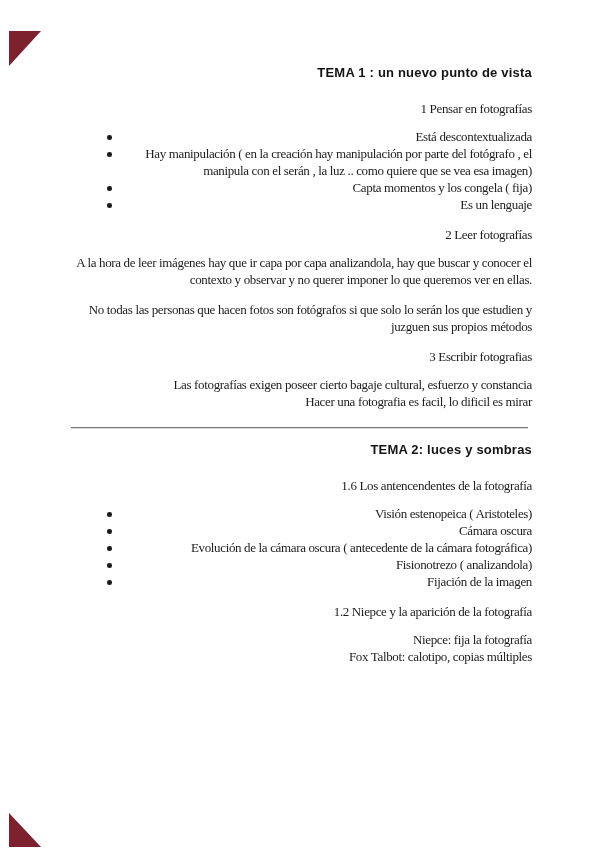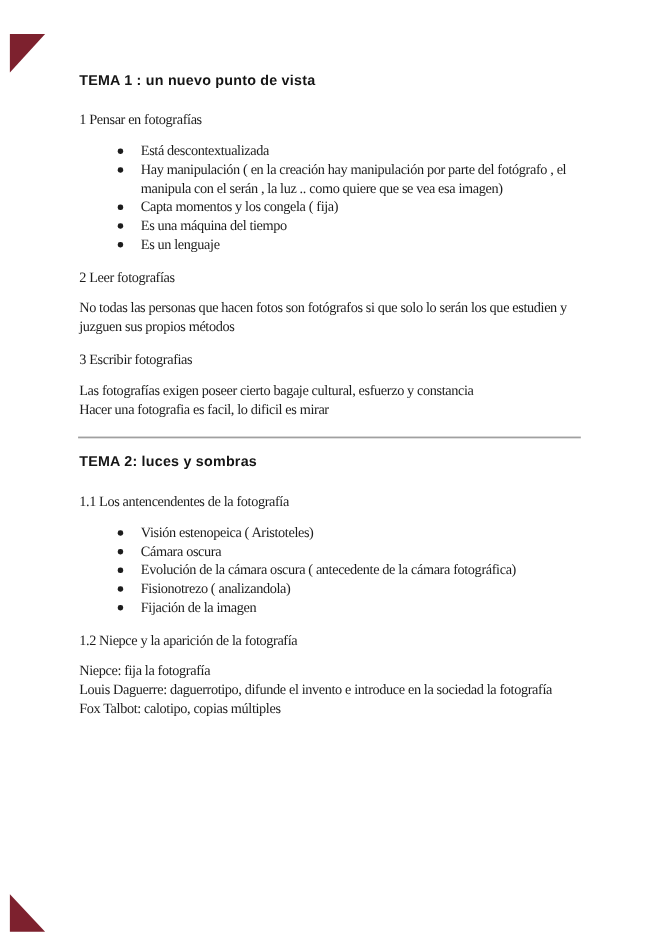--- a/index.html
+++ b/index.html
@@ -2,20 +2,21 @@
 <html><head>
 <meta charset="utf-8">
 <style>
   html,body { margin:0; padding:0; background:#ffffff; }
   .page {
     position:relative;
     width:600px; height:848px;
     background:#ffffff;
     overflow:hidden;
     font-family:"Liberation Serif", serif;
+    text-align:right;
   }
   .corner { position:absolute; left:0; top:0; width:600px; height:848px; pointer-events:none; }
   .content {
     position:absolute;
     left:72px; top:64px;
     width:460px;
     color:#1c1c1c;
     font-size:13px;
     line-height:17px;
     letter-spacing:-0.35px;
@@ -58,40 +59,39 @@
     <polygon points="9,31 41,31 9,66" fill="#7d212e"></polygon>
     <polygon points="9,813 41,847 9,847" fill="#7d212e"></polygon>
   </svg>
   <div class="content" id="doc-content">
       <div class="h">TEMA 1 : un nuevo punto de vista</div>
       <div class="sub">1 Pensar en fotografías</div>
       <ul class="bullets">
         <li>Está descontextualizada</li>
         <li>Hay manipulación ( en la creación hay manipulación por parte del fotógrafo , el manipula con el serán , la luz .. como quiere que se vea esa imagen)</li>
         <li>Capta momentos y los congela ( fija)</li>
-        <li>Es una máquina del tiempo</li>
         <li>Es un lenguaje</li>
       </ul>
       <div class="sub">2 Leer fotografías</div>
+      <p class="para">A la hora de leer imágenes hay que ir capa por capa analizandola, hay que buscar y conocer el contexto y observar y no querer imponer lo que queremos ver en ellas.</p>
       <p class="para">No todas las personas que hacen fotos son fotógrafos si que solo lo serán los que estudien y juzguen sus propios métodos</p>
       <div class="sub">3 Escribir fotografias</div>
       <p class="para">
         <span class="pline">Las fotografías exigen poseer cierto bagaje cultural, esfuerzo y constancia</span>
         <span class="pline">Hacer una fotografia es facil, lo dificil es mirar</span>
       </p>
       <hr class="divider">
       <div class="h">TEMA 2:  luces y sombras</div>
-      <div class="sub">1.1 Los antencendentes de la fotografía</div>
+      <div class="sub">1.6 Los antencendentes de la fotografía</div>
       <ul class="bullets">
         <li>Visión estenopeica ( Aristoteles)</li>
         <li>Cámara oscura</li>
         <li>Evolución de la cámara oscura ( antecedente de la cámara fotográfica)</li>
         <li>Fisionotrezo ( analizandola)</li>
         <li>Fijación de la imagen</li>
       </ul>
       <div class="sub">1.2 Niepce y la aparición de la fotografía</div>
       <p class="para">
         <span class="pline">Niepce: fija la fotografía</span>
-        <span class="pline">Louis Daguerre: daguerrotipo, difunde el invento e introduce en la sociedad la fotografía</span>
         <span class="pline">Fox Talbot: calotipo, copias múltiples</span>
       </p>
     </div>
 </div>
 
 </body></html>

